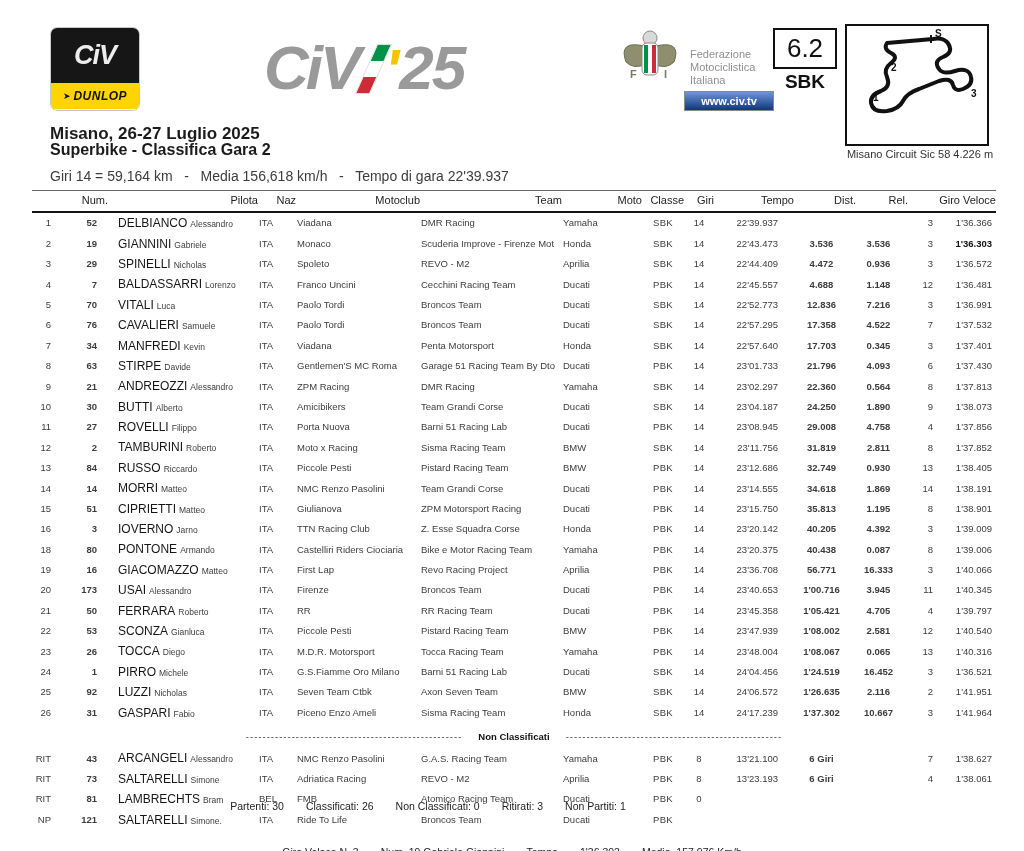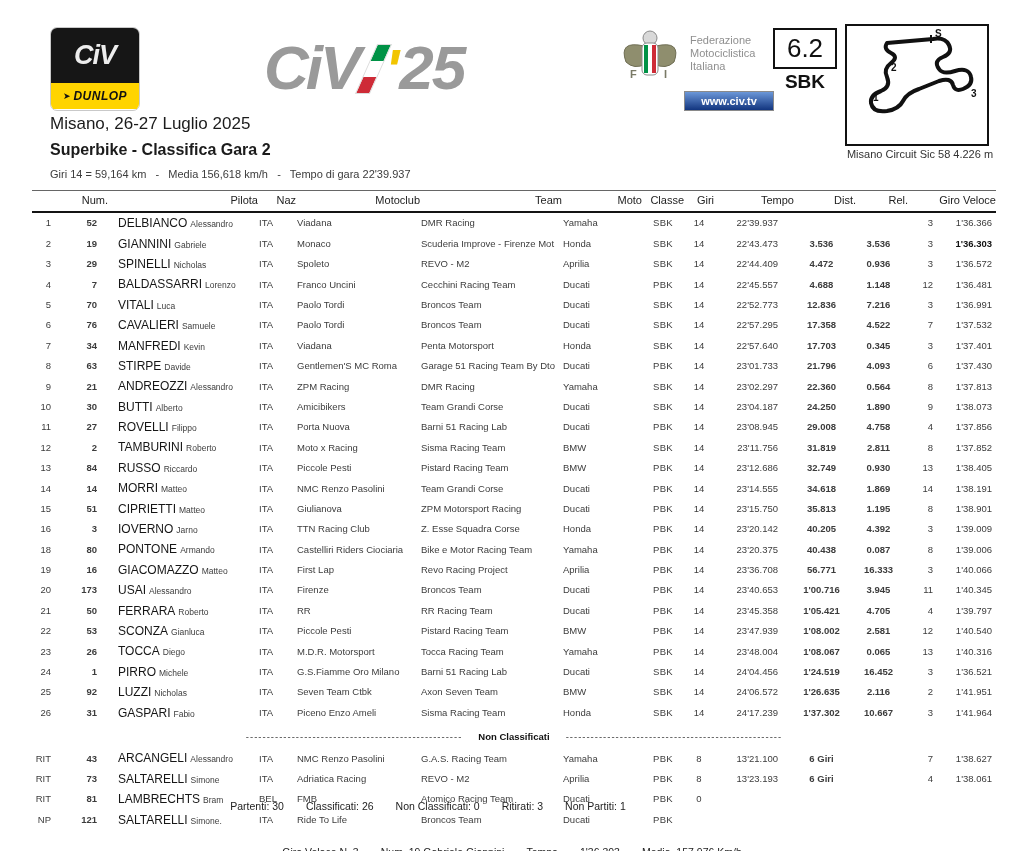--- a/index.html
+++ b/index.html
@@ -14,34 +14,34 @@
   .civ-box-bot .dg{font-size:9px;color:#111;}
   .civ-box-bot span.t{color:#111;font-weight:bold;font-style:italic;font-size:12px;letter-spacing:.5px;}
   .civ25{position:absolute;left:264px;top:30px;height:66px;display:flex;align-items:flex-end;}
   .civ25 .word{font-weight:bold;font-style:italic;font-size:62px;line-height:.9;color:#9a9a9a;letter-spacing:-3px;}
   .civ25 .slash{display:inline-block;width:13px;height:48px;margin:0 4px 2px 8px;transform:skewX(-24deg);
         background:linear-gradient(to bottom,#009246 0 34%,#ffffff 34% 67%,#ce2b37 67% 100%);
         border:1px solid #ddd;}
   .civ25 .tick{font-weight:bold;font-style:italic;font-size:58px;line-height:.9;color:#f2c500;}
   .civ25 .year{font-weight:bold;font-style:italic;font-size:62px;line-height:.9;color:#9a9a9a;letter-spacing:-2px;}
   .fmi{position:absolute;left:618px;top:26px;display:flex;}
-  .fmi-text{margin-left:8px;margin-top:8px;font-size:11px;line-height:1.18;color:#8f8f8f;}
+  .fmi-text{margin-left:8px;margin-top:22px;font-size:11px;line-height:1.18;color:#8f8f8f;}
   .civtv{position:absolute;left:684px;top:91px;width:88px;height:18px;border:1px solid #8a8a8a;
          background:linear-gradient(#6b97d8,#12357f);color:#fff;font-weight:bold;font-size:11px;
          display:flex;align-items:center;justify-content:center;}
   .race-no{position:absolute;left:773px;top:28px;width:60px;height:37px;border:2px solid #111;background:#fff;
            display:flex;align-items:center;justify-content:center;font-size:26px;font-weight:normal;color:#111;}
   .race-class{position:absolute;left:773px;top:71px;width:64px;text-align:center;
               font-size:19px;font-weight:bold;color:#111;}
   .circuit{position:absolute;left:845px;top:24px;width:140px;height:118px;border:2px solid #111;background:#fff;}
   .circuit-caption{position:absolute;left:820px;top:148px;width:200px;text-align:center;font-size:11px;color:#333;}
   
-  .title-event{position:absolute;left:50px;top:114px;font-size:17px;font-weight:normal;color:#1b1b1b;}
+  .title-event{position:absolute;left:50px;top:124px;font-size:17px;font-weight:bold;color:#1b1b1b;}
   .title-session{position:absolute;left:50px;top:141px;font-size:16px;font-weight:bold;color:#1b1b1b;}
-  .title-stats{position:absolute;left:50px;top:168px;font-size:11px;color:#3c3c3c;white-space:pre;}
+  .title-stats{position:absolute;left:50px;top:168px;font-size:14px;color:#3c3c3c;white-space:pre;}
   
   table.res{position:absolute;left:32px;top:190px;width:964px;border-collapse:collapse;table-layout:fixed;}
   table.res th{font-size:11px;font-weight:normal;color:#232323;text-align:right;
                border-top:1px solid #666;border-bottom:2px solid #141414;padding:3px 0 5px;}
   th.h-num{padding-left:28px;} th.h-pilota{padding-left:10px;}
   th.h-tempo{text-align:center;} th.h-dist,th.h-rel{text-align:right;padding-right:8px;}
   th.h-gv{text-align:center;}
   table.res td{height:18.4px;font-size:9.5px;line-height:1;vertical-align:middle;
                white-space:nowrap;overflow:hidden;color:#3c3c3c;}
   td.pos{text-align:right;padding-right:7px;}

